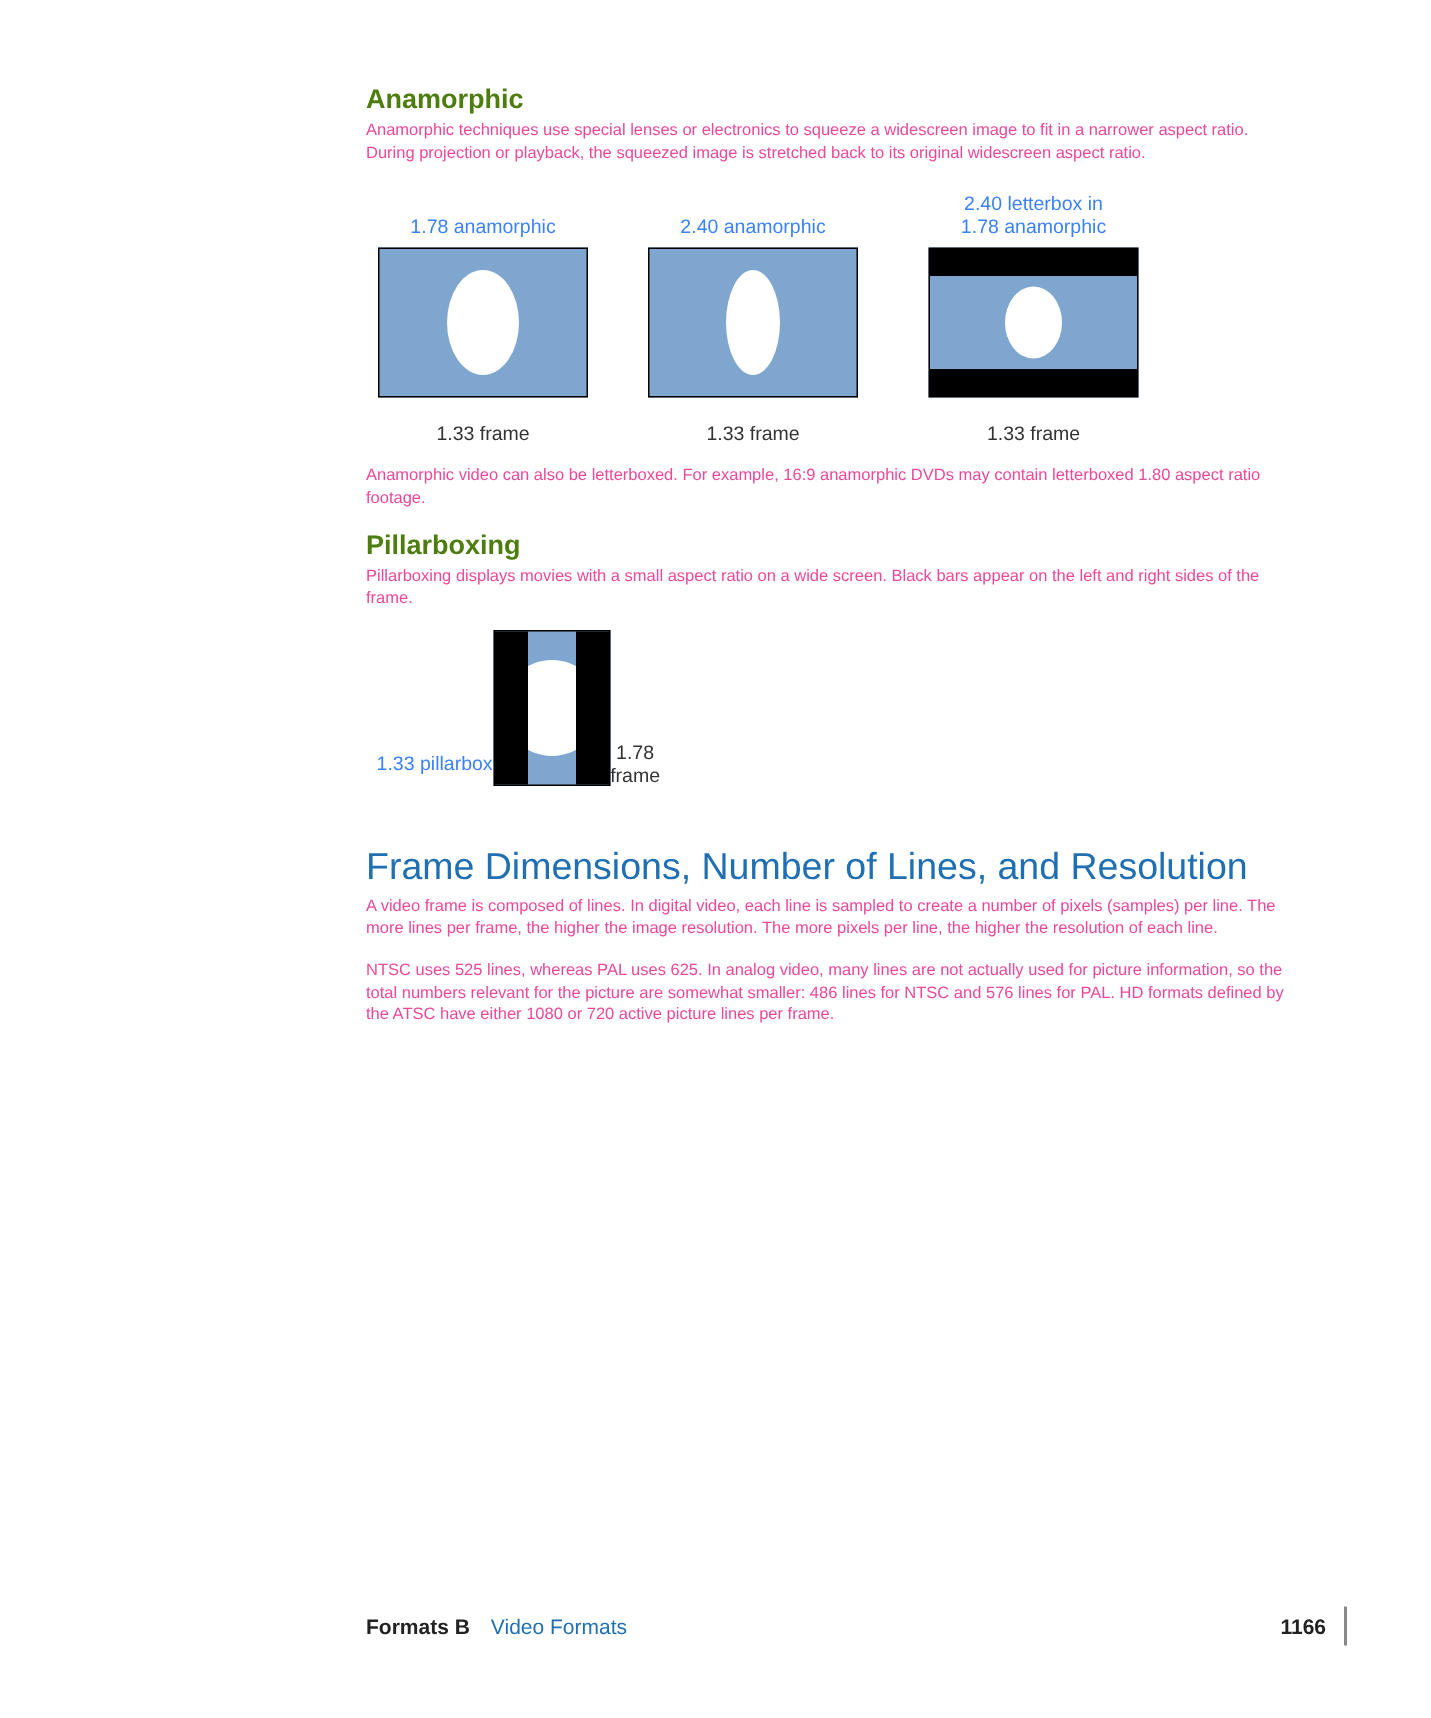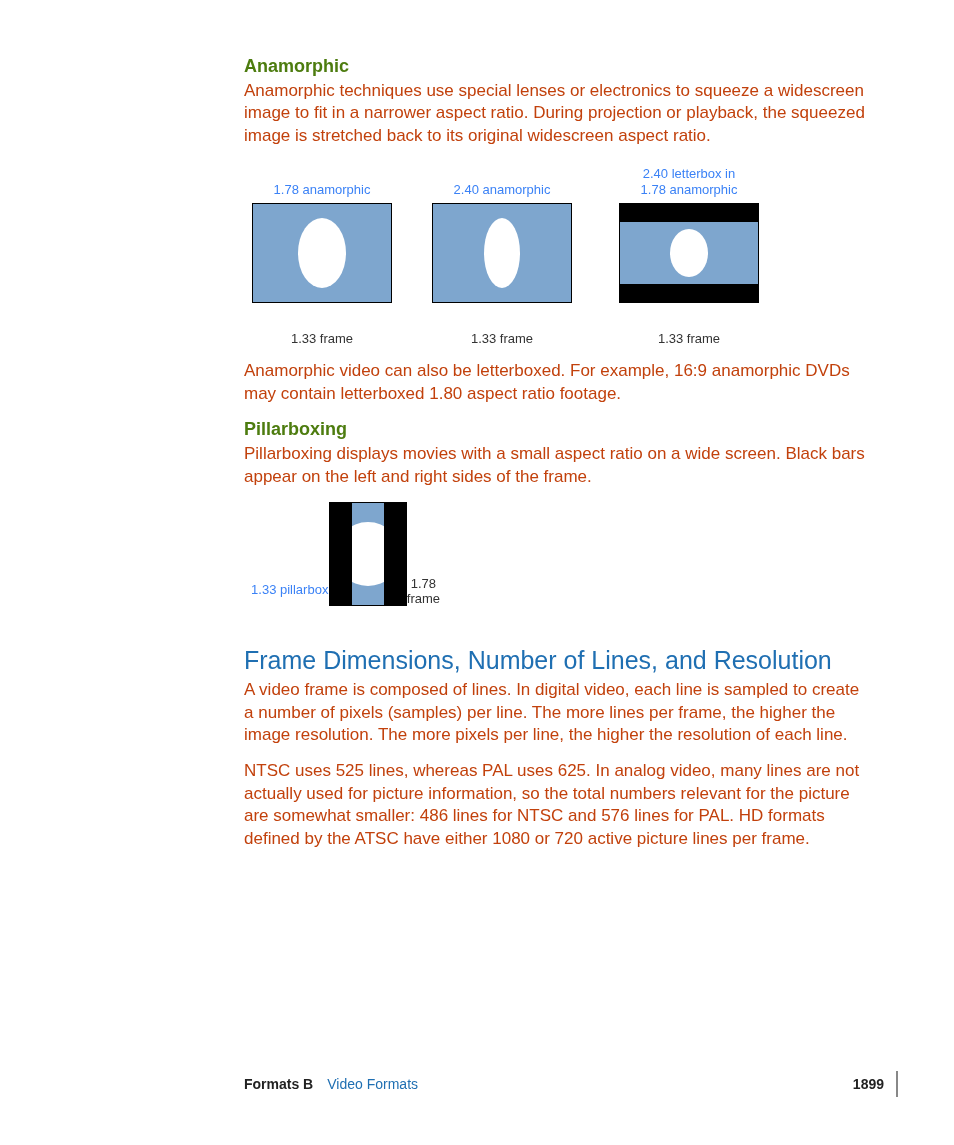--- a/index.html
+++ b/index.html
@@ -16,24 +16,24 @@
   .page {
     padding: 56px 88px 0 244px;
   }
   .sub-heading {
     color: #4d7c0f;
     font-weight: 600;
     font-size: 18px;
     margin: 0 0 3px 0;
   }
   .body-text {
-    font-size: 17px;
+    font-size: 11px;
     line-height: 1.32;
     margin: 0 0 14px 0;
-    color: #c2410c;
+    color: #ec4899;
   }
   .section-heading {
     color: #1f6fb2;
     font-size: 25px;
     font-weight: 400;
     margin: 40px 0 4px 0;
   }
   .figure-row {
     display: flex;
     gap: 24px;
@@ -54,21 +54,21 @@
     justify-content: center;
     text-align: center;
     margin-bottom: 6px;
     line-height: 1.2;
     width: 100%;
     white-space: pre-line;
   }
   .fig-label-bottom {
     font-size: 13px;
     color: #333;
-    margin-top: 28px;
+    margin-top: 16px;
     text-align: center;
   }
   .frame-box {
     width: 140px;
     height: 100px;
     border: 1px solid #000;
     background: #7ea6ce;
     display: flex;
     align-items: center;
     justify-content: center;
@@ -204,14 +204,14 @@
   <div class="section-heading">Frame Dimensions, Number of Lines, and Resolution</div>
   <p class="body-text">A video frame is composed of lines. In digital video, each line is sampled to create a number of pixels (samples) per line. The more lines per frame, the higher the image resolution. The more pixels per line, the higher the resolution of each line.</p>
 
   <p class="body-text">NTSC uses 525 lines, whereas PAL uses 625. In analog video, many lines are not actually used for picture information, so the total numbers relevant for the picture are somewhat smaller: 486 lines for NTSC and 576 lines for PAL. HD formats defined by the ATSC have either 1080 or 720 active picture lines per frame.</p>
 
 </div>
 
 <div class="footer">
   <span class="appendix">Formats B</span>
   <span class="chapter">Video Formats</span>
-  <span class="page-num">1899</span>
+  <span class="page-num">1166</span>
 </div>
 
 </body></html>

